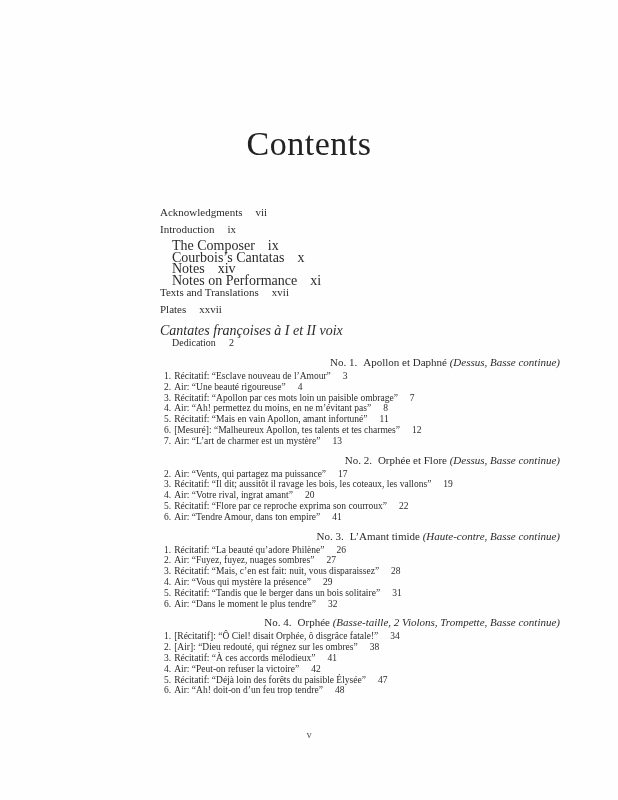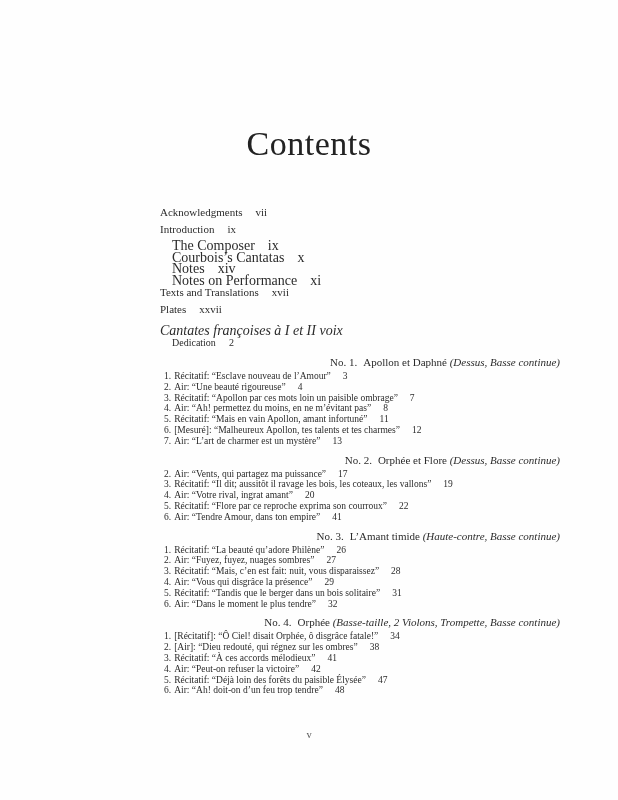--- a/index.html
+++ b/index.html
@@ -146,21 +146,21 @@
             <div class="item"><span class="num">5.</span><span>Récitatif: “Flore par ce reproche exprima son courroux”</span><span class="pg">22</span></div>
             <div class="item"><span class="num">6.</span><span>Air: “Tendre Amour, dans ton empire”</span><span class="pg">41</span></div>
           </div>
         </section>
         <section class="cantata">
           <div class="c-head"><span class="c-no">No. 3.</span><span>L’Amant timide</span> <i>(Haute-contre, Basse continue)</i></div>
           <div class="c-items">
             <div class="item"><span class="num">1.</span><span>Récitatif: “La beauté qu’adore Philène”</span><span class="pg">26</span></div>
             <div class="item"><span class="num">2.</span><span>Air: “Fuyez, fuyez, nuages sombres”</span><span class="pg">27</span></div>
             <div class="item"><span class="num">3.</span><span>Récitatif: “Mais, c’en est fait: nuit, vous disparaissez”</span><span class="pg">28</span></div>
-            <div class="item"><span class="num">4.</span><span>Air: “Vous qui disgrâce la présence”</span><span class="pg">29</span></div>
+            <div class="item"><span class="num">4.</span><span>Air: “Vous qui mystère la présence”</span><span class="pg">29</span></div>
             <div class="item"><span class="num">5.</span><span>Récitatif: “Tandis que le berger dans un bois solitaire”</span><span class="pg">31</span></div>
             <div class="item"><span class="num">6.</span><span>Air: “Dans le moment le plus tendre”</span><span class="pg">32</span></div>
           </div>
         </section>
         <section class="cantata">
           <div class="c-head"><span class="c-no">No. 4.</span><span>Orphée</span> <i>(Basse-taille, 2 Violons, Trompette, Basse continue)</i></div>
           <div class="c-items">
             <div class="item"><span class="num">1.</span><span>[Récitatif]: “Ô Ciel! disait Orphée, ô disgrâce fatale!”</span><span class="pg">34</span></div>
             <div class="item"><span class="num">2.</span><span>[Air]: “Dieu redouté, qui régnez sur les ombres”</span><span class="pg">38</span></div>
             <div class="item"><span class="num">3.</span><span>Récitatif: “À ces accords mélodieux”</span><span class="pg">41</span></div>

